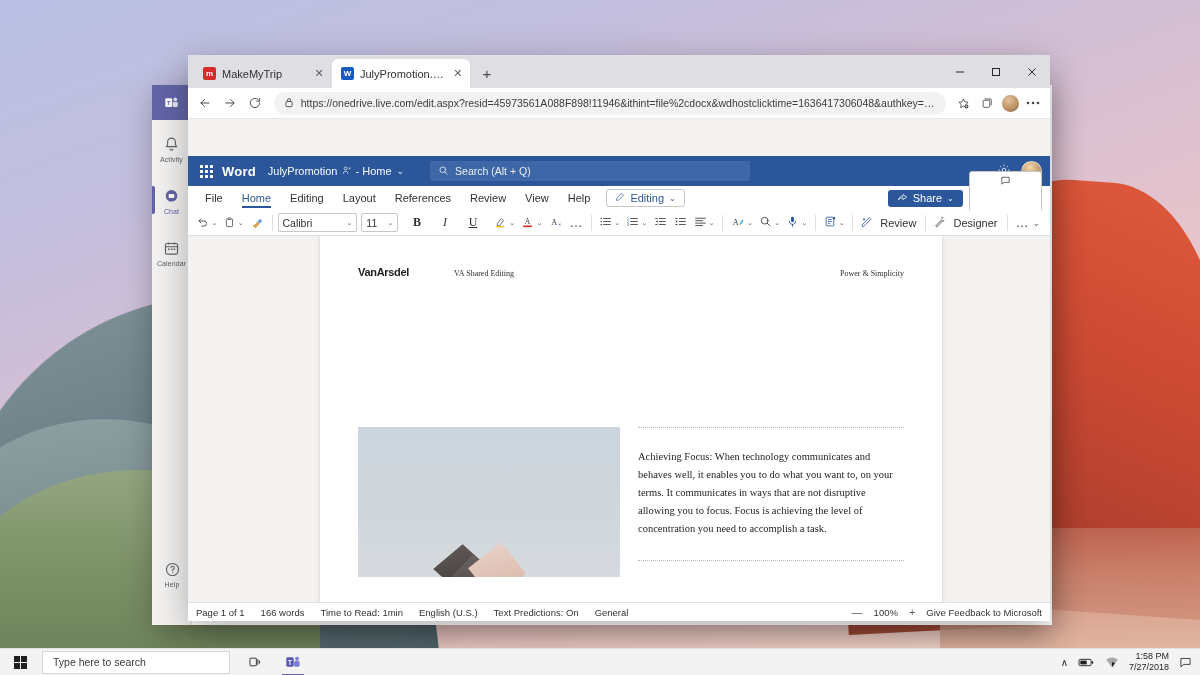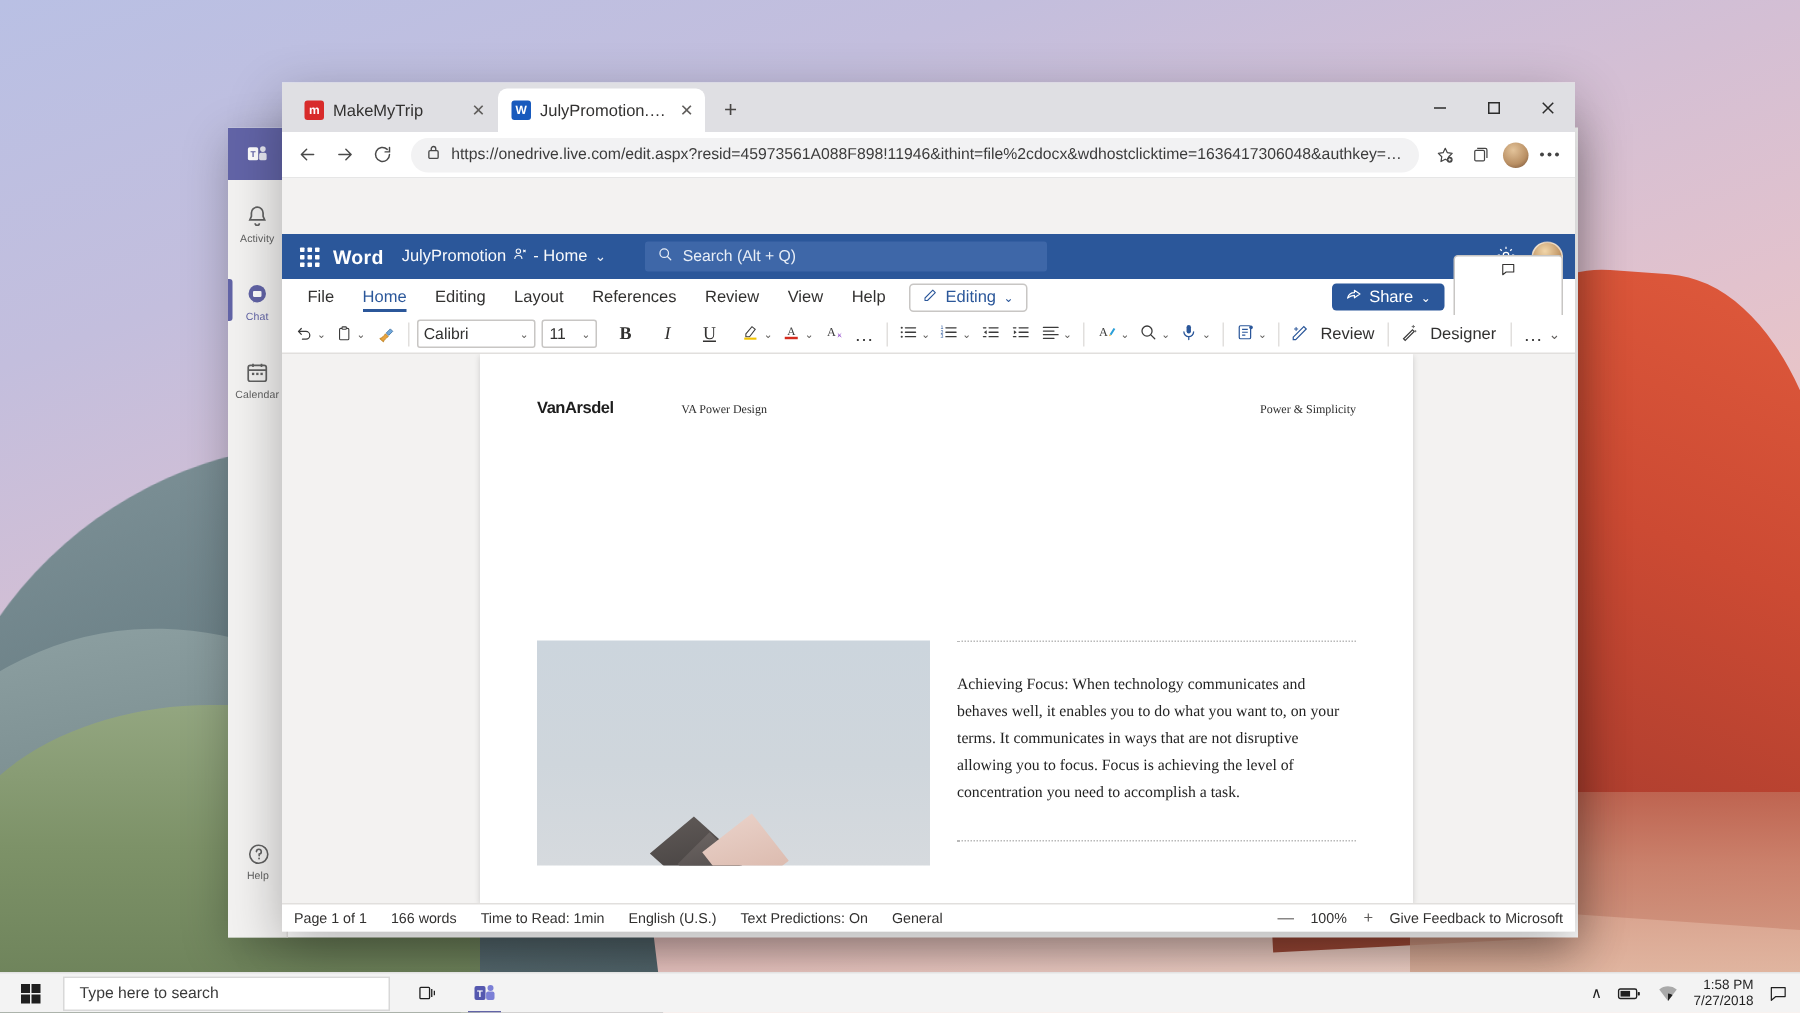--- a/index.html
+++ b/index.html
@@ -203,21 +203,21 @@
     gap: 2px; align-content: center; justify-content: center;
     margin-right: 6px;
   }
   #waffle i { background: #ffffff; display: block; width: 3px; height: 3px; border-radius: .5px; }
   #word-brand { font-size: 13px; font-weight: bold; margin-right: 12px; letter-spacing: .2px; }
   #doc-title { font-size: 11px; opacity: .97; }
   #doc-shared-icon { font-size: 10px; margin: 0 3px 0 4px; opacity: .95; }
   #doc-saved { font-size: 11px; opacity: .97; }
   #doc-chevron { font-size: 9px; margin-left: 5px; opacity: .9; }
   #word-search {
-    width: 268px; height: 20px; margin-left: 26px;
+    width: 320px; height: 20px; margin-left: 26px;
     background: #3e67a8; border-radius: 2px;
     display: flex; align-items: center; gap: 6px; padding: 0 8px;
     font-size: 10.5px; color: #e8eef7;
   }
   #word-top-right { margin-left: auto; display: flex; align-items: center; gap: 10px; }
   #settings-gear { font-size: 13px; color: #fff; }
   #word-avatar {
     width: 21px; height: 21px; border-radius: 50%;
     background: radial-gradient(circle at 42% 28%, #f2d7ab 0%, #c49a6a 55%, #7a5335 100%);
     border: 1px solid rgba(255,255,255,.6);
@@ -375,21 +375,21 @@
   #start-btn {
     width: 40px; height: 27px;
     display: flex; align-items: center; justify-content: center;
   }
   #start-glyph {
     width: 13px; height: 13px;
     display: grid; grid-template-columns: 6px 6px; grid-template-rows: 6px 6px; gap: 1px;
   }
   #start-glyph i { background: #1f1f1f; display: block; }
   #taskbar-search {
-    width: 218px; height: 23px; background: #ffffff;
+    width: 188px; height: 23px; background: #ffffff;
     border: 1px solid #d8d8d8;
     display: flex; align-items: center; padding: 0 10px;
     font-size: 10.5px; color: #3a3a3a;
     margin-left: 2px;
   }
   #taskbar-apps { margin-left: 8px; display: flex; align-items: center; gap: 4px; }
   .tb-app {
     width: 34px; height: 27px;
     display: flex; align-items: center; justify-content: center;
     position: relative;
@@ -840,21 +840,21 @@
         <div class="tb" style="font-size:13px;color:#3b3b3b">…</div>
 
         <div id="ribbon-collapse">⌄</div>
       </div>
 
       <div id="doc-canvas">
         <div id="page">
 
           <div id="doc-header">
             <div id="brand-logo">VanArsdel</div>
-            <div id="header-sub">VA Power Design</div>
+            <div id="header-sub">VA Shared Editing</div>
             <div id="header-right">Power &amp; Simplicity</div>
           </div>
 
           <h1 id="doc-h1">
             <br>
           </h1>
 
           <div id="doc-body">
             <div id="doc-image">
               <div class="roof" id="roof1"></div>

